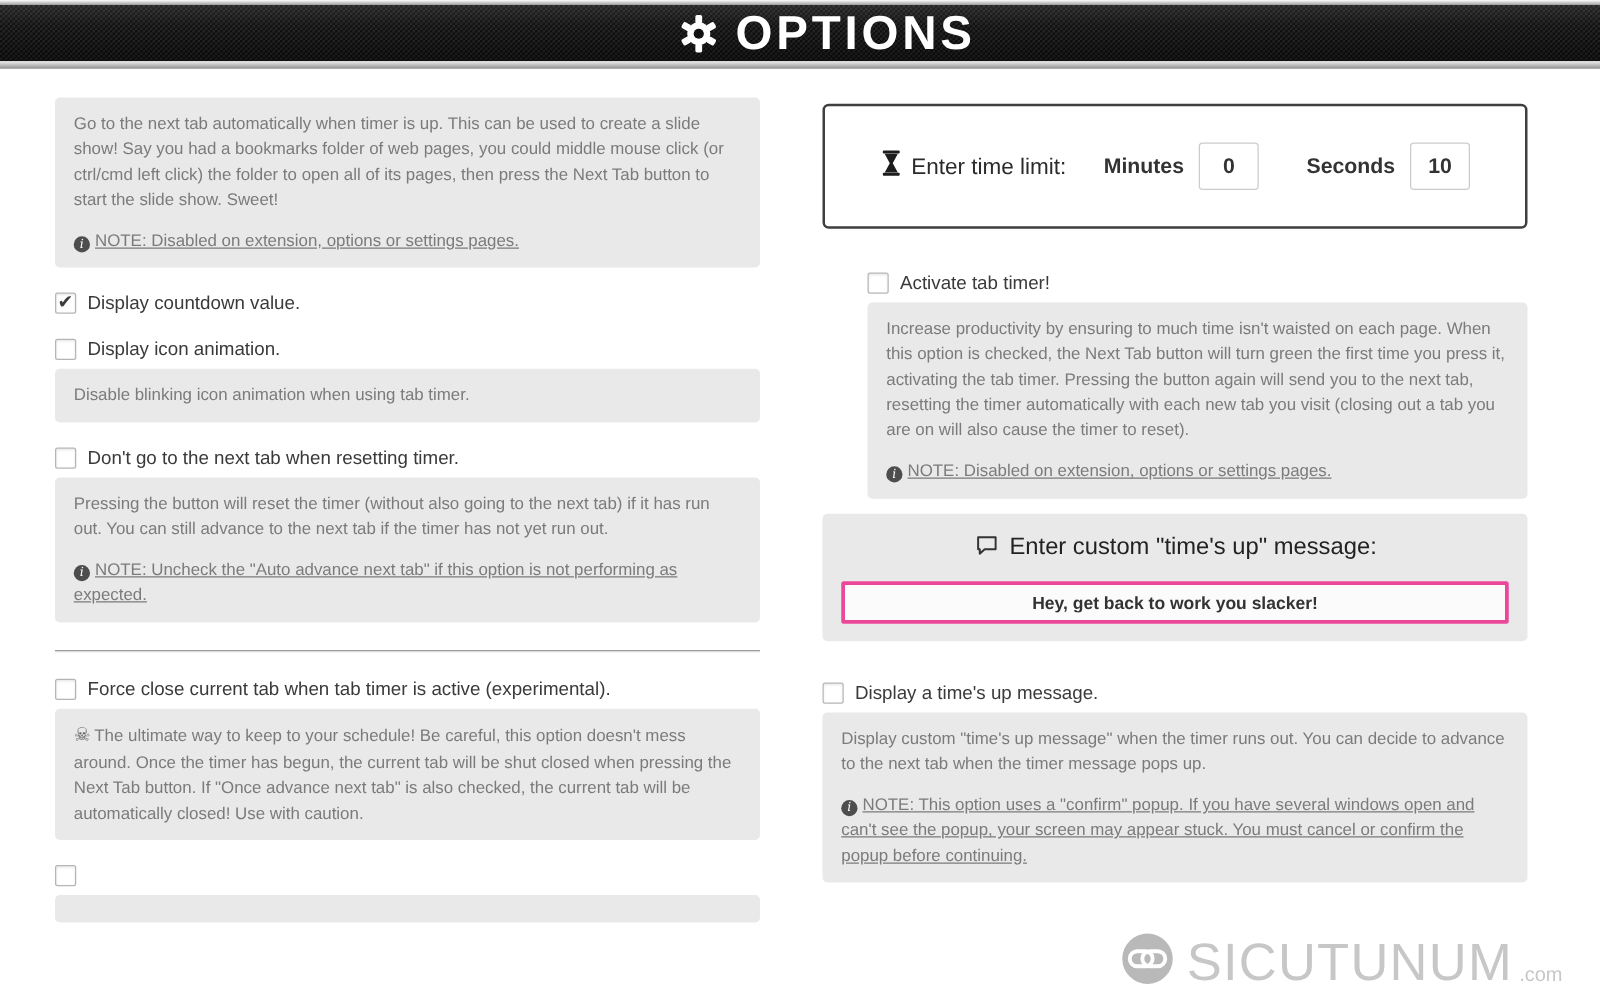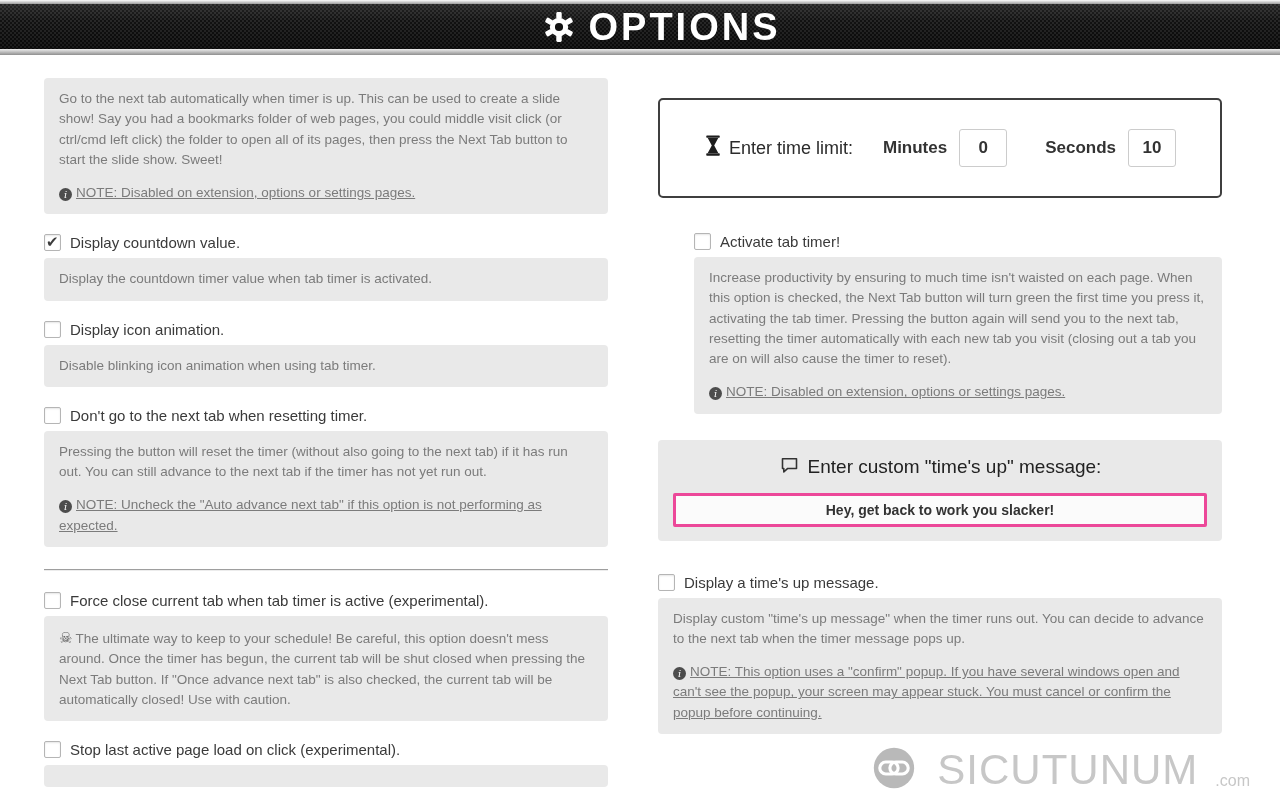--- a/index.html
+++ b/index.html
@@ -47,42 +47,42 @@
     background:#4d4d4d; color:#fff; font-size:10px; line-height:13px; text-align:center;
     font-style:italic; font-family:"DejaVu Serif", serif; vertical-align:-1px; margin-right:4px; }
   .info-icon::after { content:"i"; }
   .skull-icon { color:#5f5f5f; font-size:15px; margin-right:3px; }
   .skull-icon::after { content:"☠"; }
 
   .divider { border:0; border-top:1px solid #9e9e9e; box-shadow:0 1px 0 #ececec;
     margin:22px 0; }
 
   
-  .time-box { margin-top:20px; height:100px; border:2px solid #3f3f3f; border-radius:5px;
+  .time-box { margin-top:5px; height:100px; border:2px solid #3f3f3f; border-radius:5px;
     display:flex; align-items:center; justify-content:center; margin-bottom:35px; }
   .time-label { font-size:18px; color:#2b2b2b; display:flex; align-items:center; gap:7px; }
   .unit-label { font-weight:bold; font-size:17px; color:#333; }
   .num-input { width:48px; height:38px; border:1px solid #ccc; border-radius:3px;
     text-align:center; font-weight:bold; font-size:17px; color:#333;
     font-family:"Liberation Sans", sans-serif; background:#fff; }
   .tl-gap-big { width:30px; } .tl-gap-mid { width:12px; } .tl-gap-sec { width:38px; }
 
   
   .msg-box { background:#e9e9e9; border-radius:4px; padding:14px 15px; margin-bottom:33px; }
   .msg-heading { display:flex; align-items:center; justify-content:center; gap:8px;
     font-size:19px; color:#222; margin-bottom:13px; }
   .msg-input { display:block; width:100%; height:34px; border:3px solid #ec4899;
     border-radius:2px; background:#fbfbfb; text-align:center; font-weight:bold;
     font-size:14px; color:#333; font-family:"Liberation Sans", sans-serif; }
 
-  .rt-opt { margin-bottom:26px;padding-left:36px; }
+  .rt-opt { margin-bottom:12px;padding-left:36px; }
 
   
   .watermark { position:absolute; right:30px; bottom:6px; display:flex;
-    align-items:center; gap:21px; }
+    align-items:center; gap:9px; }
   .wm-name { font-size:42px; color:#c7c7c7; letter-spacing:1px; line-height:1; }
   .wm-tld { font-size:16px; color:#c7c7c7; align-self:flex-end; margin-bottom:4px; margin-left:-4px; }
 </style>
 </head>
 <body>
 
 <header class="header">
   <div class="strip-top"></div>
   <div class="header-bg">
     <span class="gear-icon">
@@ -105,33 +105,30 @@
   </div>
   <div class="strip-bottom"></div>
 </header>
 
 <main class="main">
 
   <section class="col">
 
     <div class="opt">
       <div class="desc">
-        <p><span>Go to the next tab automatically when timer is up. This can be used to create a slide show! Say you had a bookmarks folder of web pages, you could middle visit click (or ctrl/cmd left click) the folder to open all of its pages, then press the Next Tab button to start the slide show. Sweet!</span></p>
+        <p><span>Go to the next tab automatically when timer is up. This can be used to create a slide show! Say you had a bookmarks folder of web pages, you could middle mouse click (or ctrl/cmd left click) the folder to open all of its pages, then press the Next Tab button to start the slide show. Sweet!</span></p>
         <p><span class="info-icon"></span><span>NOTE: Disabled on extension, options or settings pages.</span></p>
       </div>
     </div>
 
     <div class="opt">
       <label class="opt-row">
         <span class="checkbox checked"></span>
         <span class="opt-label">Display countdown value.</span>
       </label>
-      <div class="desc">
-        <p><span>Display the countdown timer value when tab timer is activated.</span></p>
-      </div>
     </div>
 
     <div class="opt">
       <label class="opt-row">
         <span class="checkbox"></span>
         <span class="opt-label">Display icon animation.</span>
       </label>
       <div class="desc">
         <p><span>Disable blinking icon animation when using tab timer.</span></p>
       </div>
@@ -156,21 +153,20 @@
         <span class="opt-label">Force close current tab when tab timer is active (experimental).</span>
       </label>
       <div class="desc">
         <p><span class="skull-icon"></span><span>The ultimate way to keep to your schedule! Be careful, this option doesn't mess around. Once the timer has begun, the current tab will be shut closed when pressing the Next Tab button. If "Once advance next tab" is also checked, the current tab will be automatically closed! Use with caution.</span></p>
       </div>
     </div>
 
     <div class="opt">
       <label class="opt-row">
         <span class="checkbox"></span>
-        <span class="opt-label">Stop last active page load on click (experimental).</span>
       </label>
       <div class="desc">
         
       </div>
     </div>
 
   </section>
 
   <section class="col">
 

